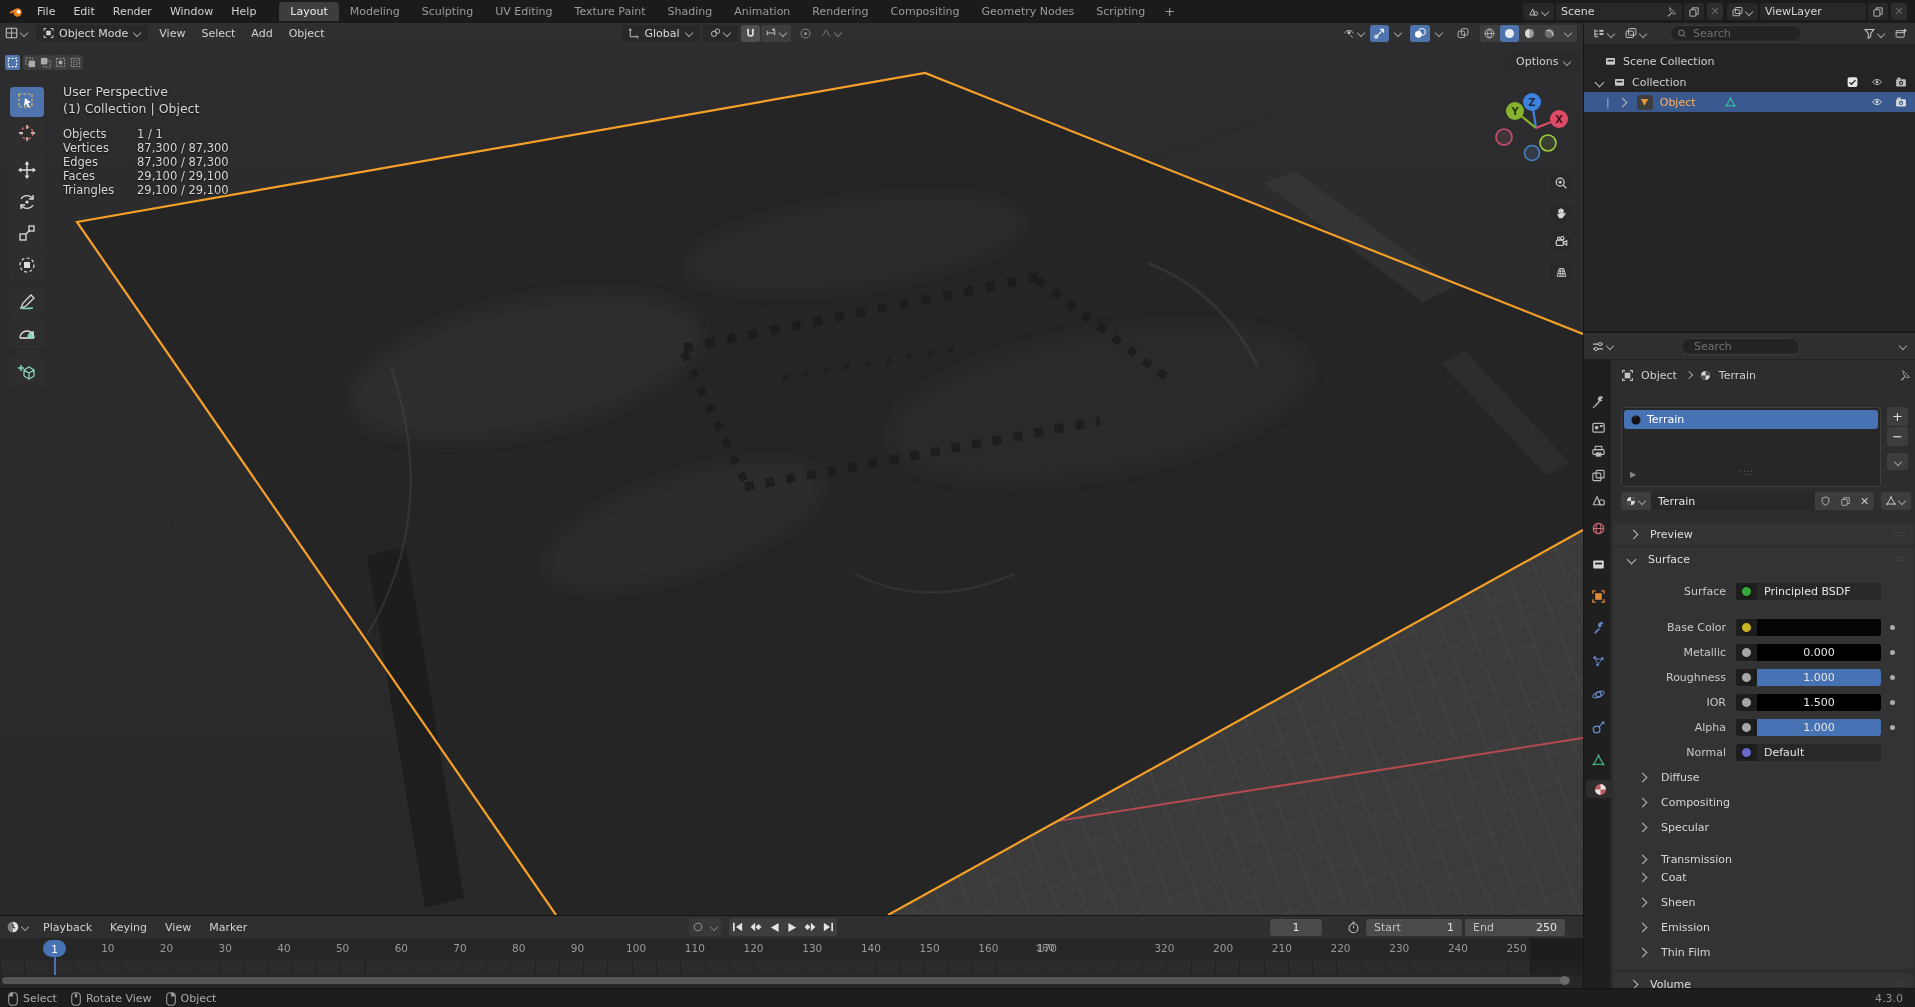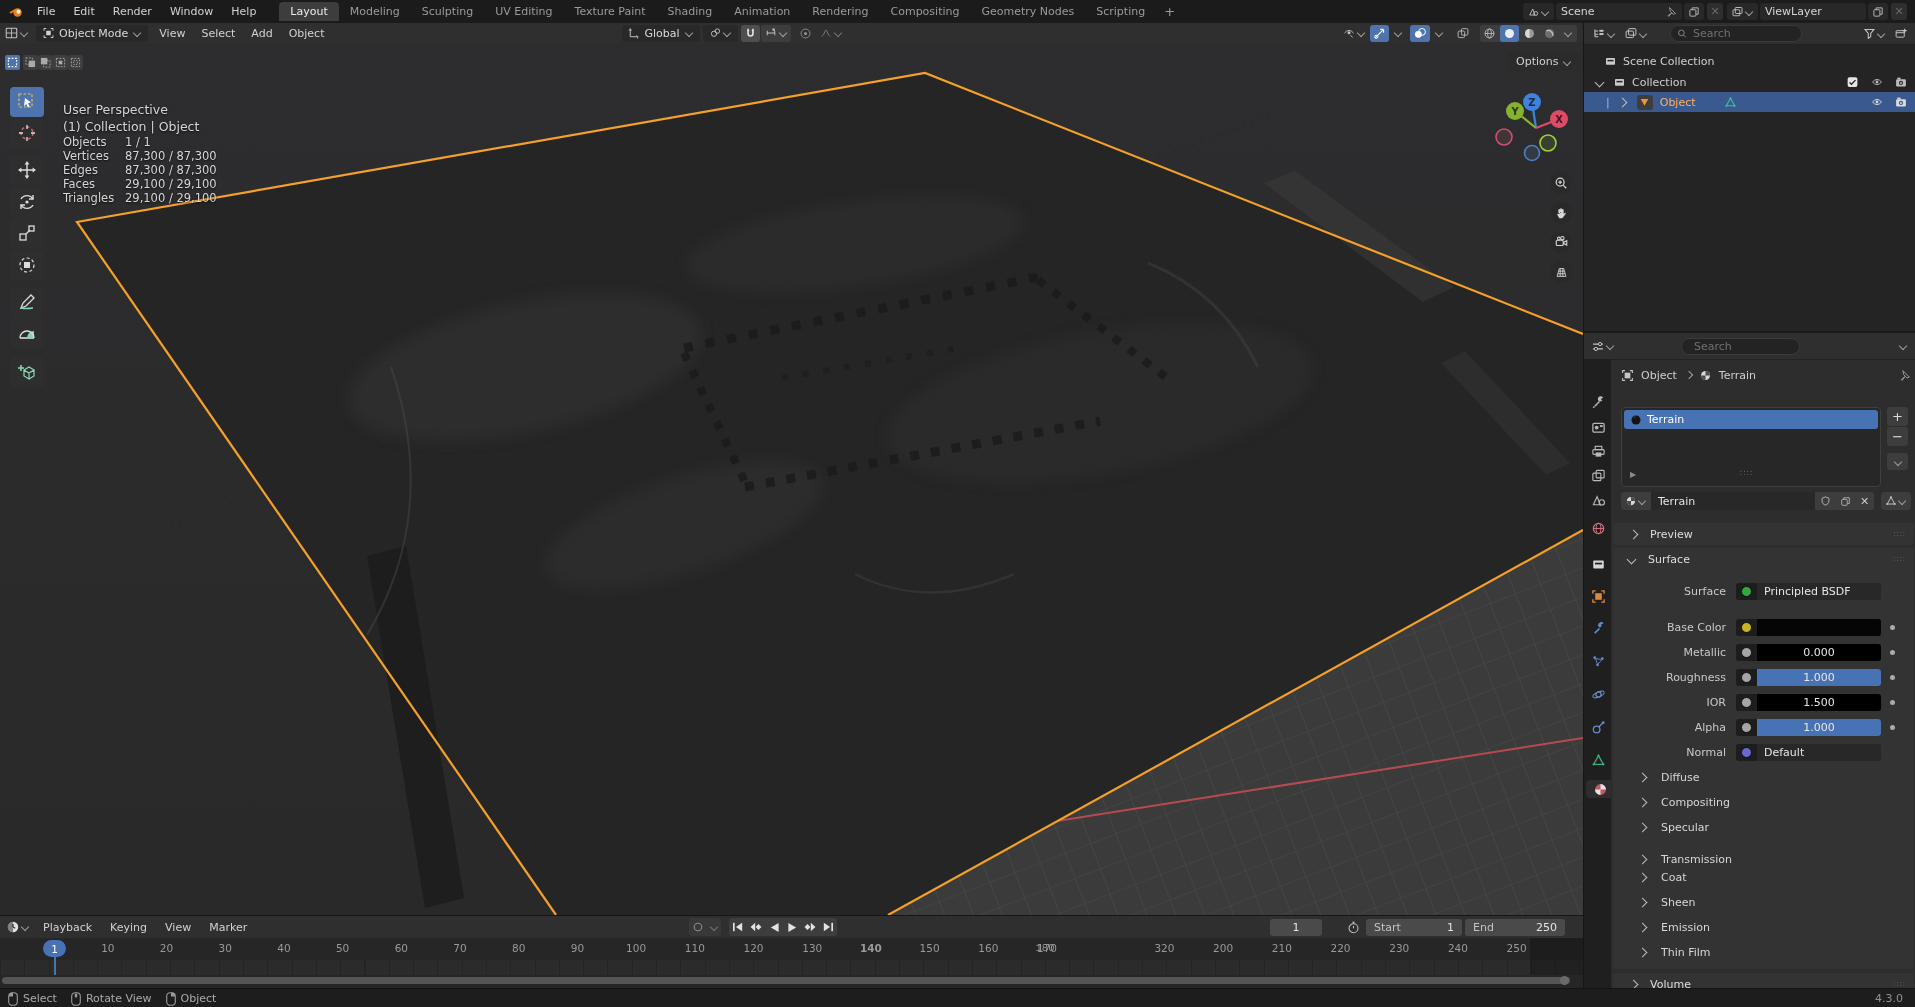--- a/index.html
+++ b/index.html
@@ -24,22 +24,22 @@
   .xbtn{width:16px;height:17px;display:flex;align-items:center;justify-content:center;background:#2e2e2e;border-radius:3px;color:#6a6a6a;margin-left:1px}
   
   #vheader{left:0;top:23px;width:1583px;height:20px;background:#2f2f2f;display:flex;align-items:center;border-bottom:1px solid #222}
   #vheader .menu{padding:0 8px}
   .ddark{height:17px;display:flex;align-items:center;background:#282828;border-radius:3px;padding:0 6px;color:#d9d9d9;margin-right:3px}
   .tgl{height:17px;display:flex;align-items:center;border-radius:3px;padding:0 3px;margin-right:1px}
   .tgl.on{background:#4f74ad}
   .tgl.gray{background:#4e4e4e}
   
   #scene{left:0;top:43px;width:1583px;height:872px;background:linear-gradient(#2d2d2f,#292929)}
-  #overlay-text{left:63px;top:58px;color:#d6d6d6;font-size:12.5px;text-shadow:0 1px 2px rgba(0,0,0,.7);line-height:17px}
-  #stats{margin-top:0;display:grid;grid-template-columns:58px auto;column-gap:4px;line-height:14px;font-size:11.5px}
+  #overlay-text{left:63px;top:40px;color:#d6d6d6;font-size:12.5px;text-shadow:0 1px 2px rgba(0,0,0,.7);line-height:17px}
+  #stats{margin-top:10px;display:grid;grid-template-columns:58px auto;column-gap:16px;line-height:14px;font-size:11.5px}
   
   .tool{left:10px;width:34px;height:30px;background:#2e2e2e;border-radius:4px;display:flex;align-items:center;justify-content:center;position:absolute}
   .tool.active{background:#4f74ad}
   .navbtn{position:absolute;width:22px;height:22px;border-radius:50%;background:rgba(40,40,40,.55);display:flex;align-items:center;justify-content:center}
   
   .selmode{position:absolute;width:15px;height:15px;background:#3d3d3d;border-radius:2px;display:flex;align-items:center;justify-content:center}
   .selmode.active{background:#4f74ad}
   #options-btn{position:absolute;left:1508px;top:9px;height:19px;background:#2b2b2b;border-radius:4px;display:flex;align-items:center;padding:0 8px;color:#d0d0d0}
   
   #outliner{left:1583px;top:23px;width:332px;height:308px;background:#242424;border-left:1px solid #161616}
@@ -1018,21 +1018,21 @@
           <span class="tick" style="left: 283.93px;">40</span>
           <span class="tick" style="left: 342.63px;">50</span>
           <span class="tick" style="left: 401.33px;">60</span>
           <span class="tick" style="left: 460.03px;">70</span>
           <span class="tick" style="left: 518.73px;">80</span>
           <span class="tick" style="left: 577.43px;">90</span>
           <span class="tick" style="left: 636.13px;">100</span>
           <span class="tick" style="left: 694.83px;">110</span>
           <span class="tick" style="left: 753.53px;">120</span>
           <span class="tick" style="left: 812.23px;">130</span>
-          <span class="tick" style="left: 870.93px; font-weight: bold;">140</span>
+          <span class="tick" style="left: 870.93px;">140</span>
           <span class="tick" style="left: 929.63px;">150</span>
           <span class="tick" style="left: 988.33px; text-align: center;">160</span>
           <span class="tick" style="left: 1047.03px;">170</span>
           <span class="tick" style="left: 1045px; font-family: Liberation Mono, monospace;">180</span>
           <span class="tick" style="left: 1164.43px;">320</span>
           <span class="tick" style="left: 1223.13px;">200</span>
           <span class="tick" style="left: 1281.83px;">210</span>
           <span class="tick" style="left: 1340.53px;">220</span>
           <span class="tick" style="left: 1399.23px;">230</span>
           <span class="tick" style="left: 1457.93px;">240</span>

